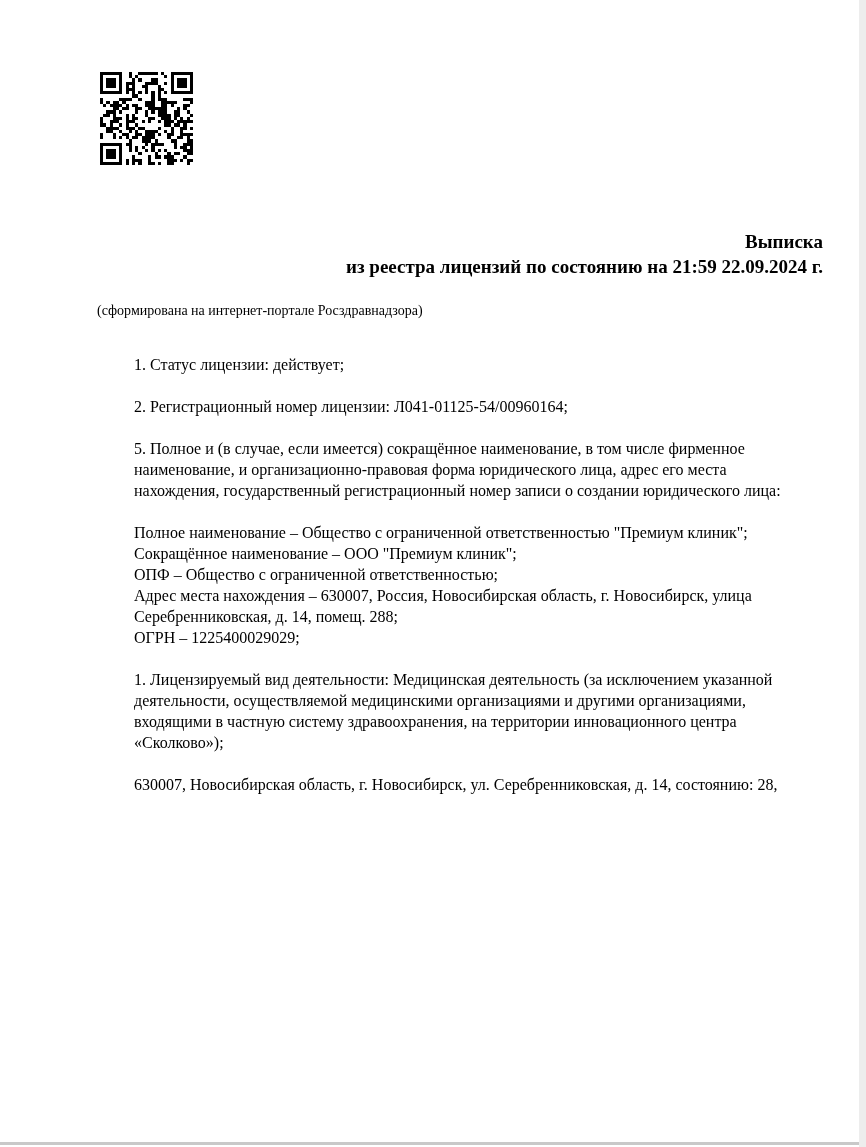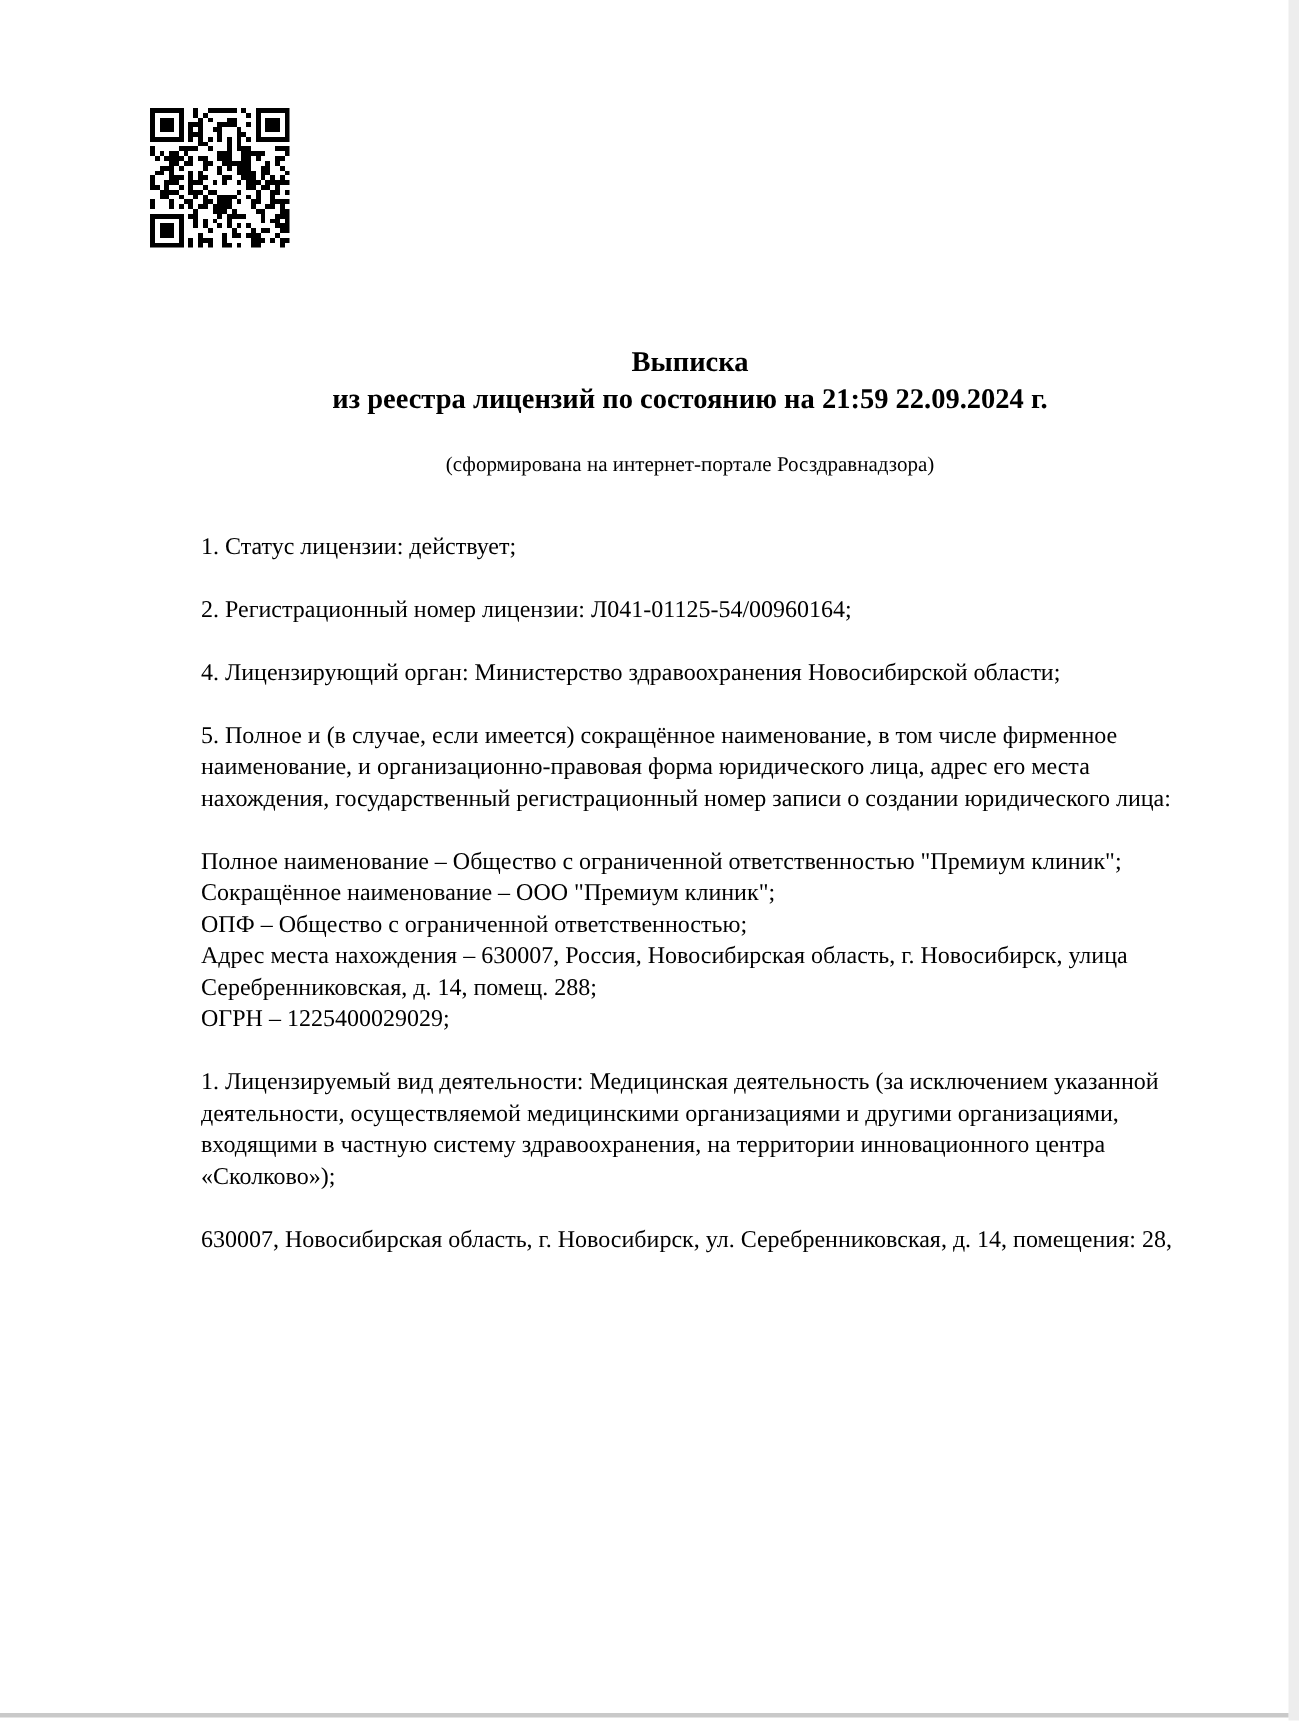--- a/index.html
+++ b/index.html
@@ -27,29 +27,29 @@
     background: #c9c9c9;
   }
   .qr {
     position: absolute; left: 100px; top: 72px;
     width: 93px; height: 93px;
   }
   .qr svg { display: block; width: 93px; height: 93px; shape-rendering: crispEdges; }
   .doc-title {
     position: absolute; left: 97px; top: 229px;
     width: 726px;
-    text-align: center;
+    text-align: right;
     font-weight: bold;
     font-size: 19px;
     line-height: 25px;
   }
   .doc-subtitle {
     position: absolute; left: 97px; top: 302px;
     width: 726px;
-    text-align: center;
+    text-align: left;
     font-size: 14px;
     line-height: 17px;
   }
   .doc-body {
     position: absolute; left: 97px; top: 354px;
     width: 732px;
     font-size: 16px;
     line-height: 21px;
     margin-left: 37px;
   }
@@ -381,33 +381,32 @@
   <div class="doc-title">
     <div>Выписка</div>
     <div>из реестра лицензий по состоянию на 21:59 22.09.2024 г.</div>
   </div>
 
   <div class="doc-subtitle">(сформирована на интернет-портале Росздравнадзора)</div>
 
   <div class="doc-body">
     <div class="para">1. Статус лицензии: действует;</div>
     <div class="para">2. Регистрационный номер лицензии: Л041-01125-54/00960164;</div>
-    <div class="para">4. Лицензирующий орган: Министерство здравоохранения Новосибирской области;</div>
     <div class="para">5. Полное и (в случае, если имеется) сокращённое наименование, в том числе фирменное
 наименование, и организационно-правовая форма юридического лица, адрес его места
 нахождения, государственный регистрационный номер записи о создании юридического лица:</div>
     <div class="para">Полное наименование – Общество с ограниченной ответственностью "Премиум клиник";
 Сокращённое наименование – ООО "Премиум клиник";
 ОПФ – Общество с ограниченной ответственностью;
 Адрес места нахождения – 630007, Россия, Новосибирская область, г. Новосибирск, улица
 Серебренниковская, д. 14, помещ. 288;
 ОГРН – 1225400029029;</div>
     <div class="para">1. Лицензируемый вид деятельности: Медицинская деятельность (за исключением указанной
 деятельности, осуществляемой медицинскими организациями и другими организациями,
 входящими в частную систему здравоохранения, на территории инновационного центра
 «Сколково»);</div>
-    <div class="para">630007, Новосибирская область, г. Новосибирск, ул. Серебренниковская, д. 14, помещения: 28,</div>
+    <div class="para">630007, Новосибирская область, г. Новосибирск, ул. Серебренниковская, д. 14, состоянию: 28,</div>
   </div>
 
 </div>
 
 <div class="page-edge-right"></div>
 <div class="page-bottom-border"></div>
 
 </body></html>

